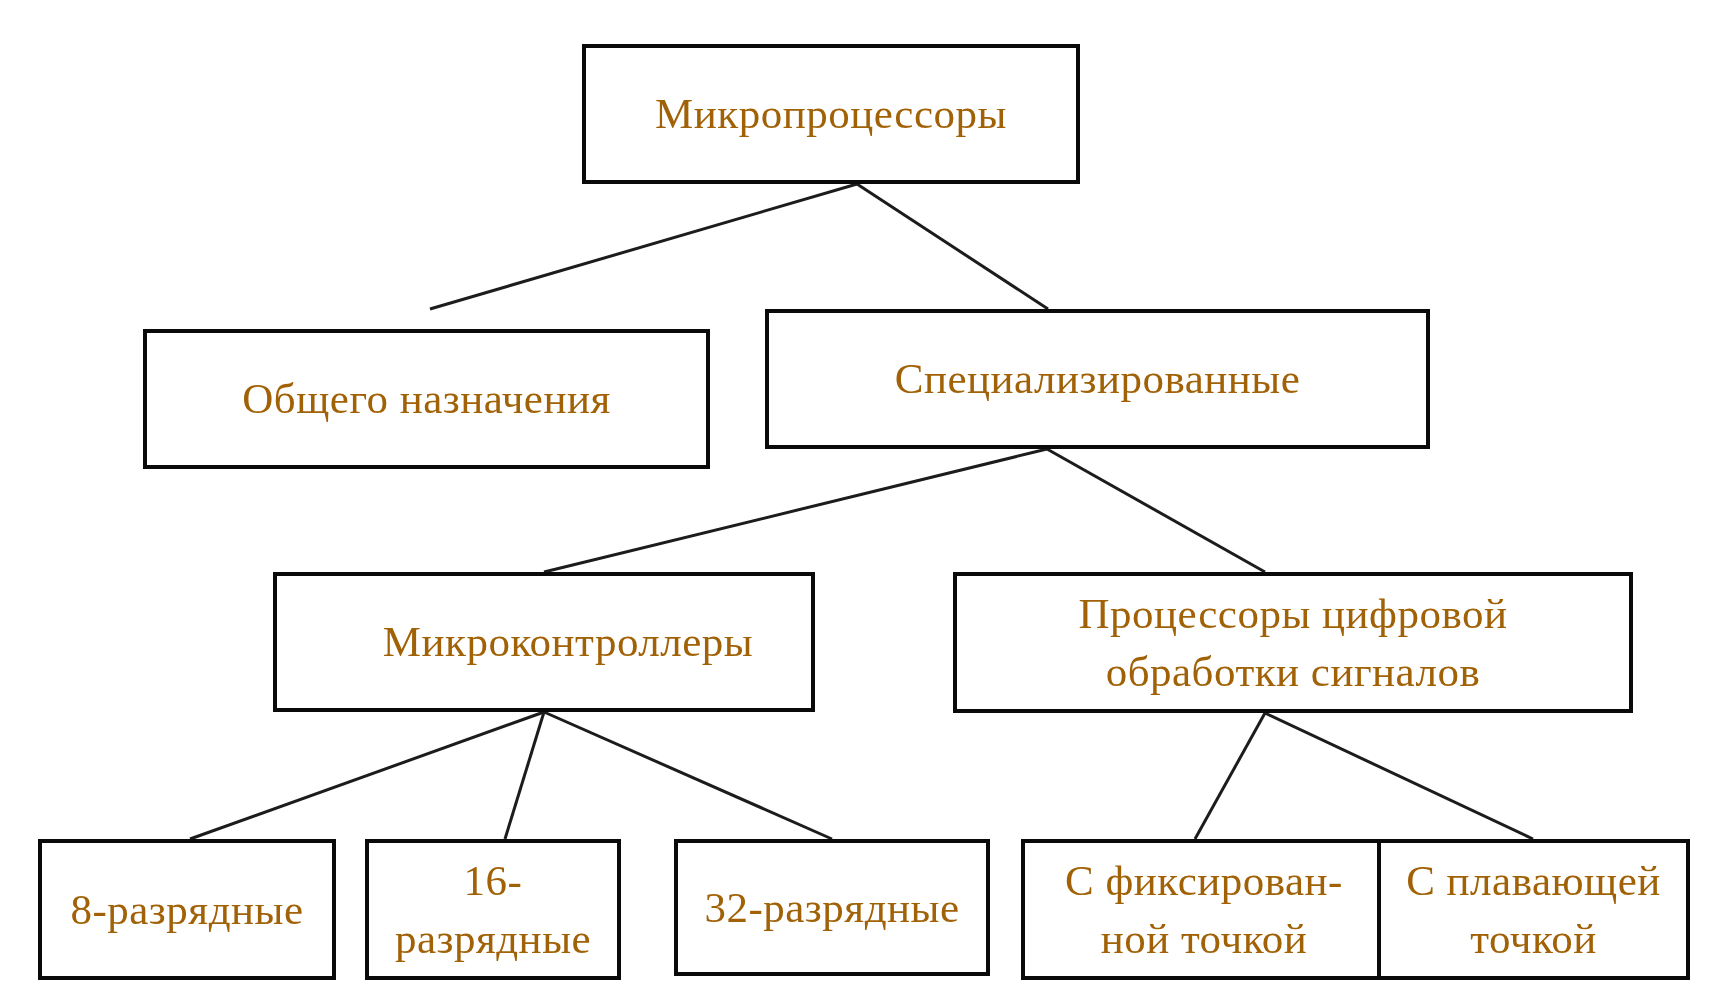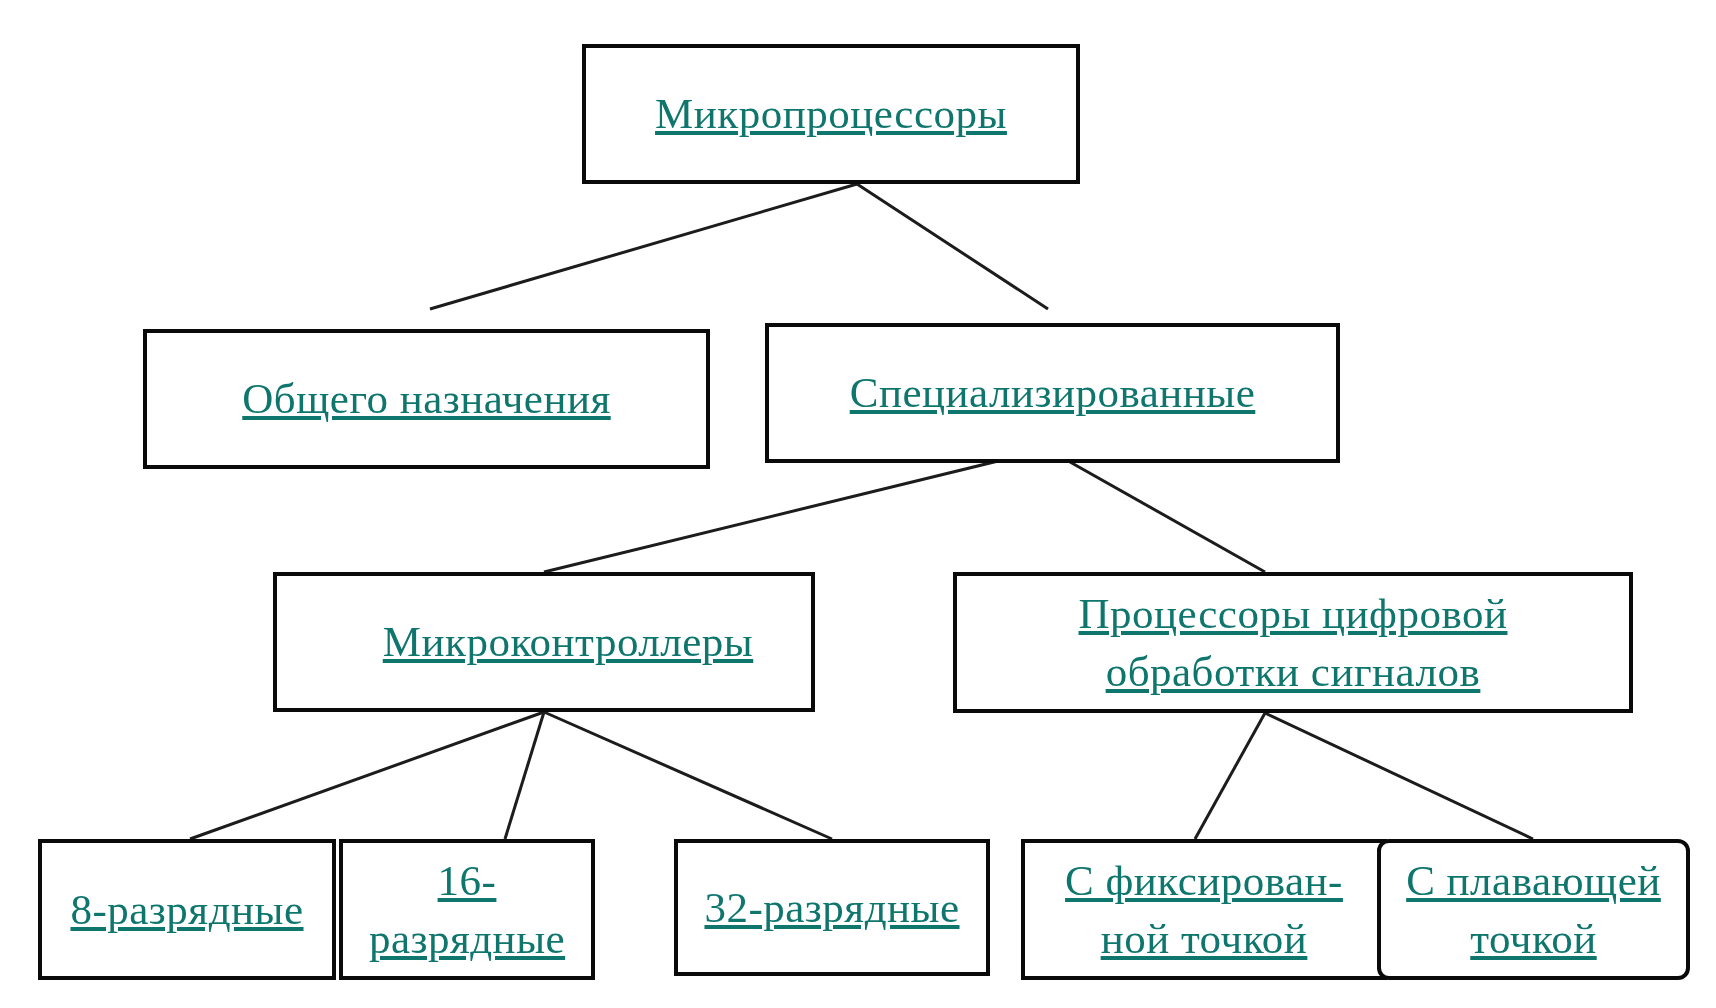--- a/index.html
+++ b/index.html
@@ -31,24 +31,23 @@
     display: flex;
     align-items: center;
     justify-content: center;
     text-align: center;
   }
   .node .label {
     display: block;
     white-space: pre-line;
     font-size: 43px;
     line-height: 1.33;
-    color: #0f766e;
+    color: #a16207;
     letter-spacing: 0.5px;
     padding: 0 8px;
-    text-decoration: underline;
   }
   line.connector {
     stroke: #1c1c1c;
     stroke-width: 3;
   }
 </style>
 </head>
 <body>
 
 <div class="canvas">
@@ -66,48 +65,48 @@
   </svg>
 
   <div class="node" style="left:582px; top:44px; width:498px; height:140px;">
     <span class="label">Микропроцессоры</span>
   </div>
 
   <div class="node" style="left:143px; top:309px; width:567px; height:140px;margin-top:20px;">
     <span class="label">Общего назначения</span>
   </div>
 
-  <div class="node" style="left:765px; top:323px; width:575px; height:140px;">
+  <div class="node" style="left:765px; top:309px; width:665px; height:140px;">
     <span class="label">Специализированные</span>
   </div>
 
   <div class="node" style="left:273px; top:572px; width:542px; height:140px;padding-left:48px;">
     <span class="label">Микроконтроллеры</span>
   </div>
 
   <div class="node" style="left:953px; top:572px; width:680px; height:141px;">
     <span class="label">Процессоры цифровой
 обработки сигналов</span>
   </div>
 
   <div class="node" style="left:38px; top:839px; width:298px; height:141px;">
     <span class="label">8-разрядные</span>
   </div>
 
-  <div class="node" style="left:339px; top:839px; width:256px; height:141px;">
+  <div class="node" style="left:365px; top:839px; width:256px; height:141px;">
     <span class="label">16-разрядные</span>
   </div>
 
   <div class="node" style="left:674px; top:839px; width:316px; height:137px;">
     <span class="label">32-разрядные</span>
   </div>
 
   <div class="node" style="left:1021px; top:839px; width:366px; height:141px;">
     <span class="label">С фиксирован-
 ной точкой</span>
   </div>
 
-  <div class="node" style="left:1377px; top:839px; width:313px; height:141px;border-radius:12px;">
+  <div class="node" style="left:1377px; top:839px; width:313px; height:141px;">
     <span class="label">С плавающей
 точкой</span>
   </div>
 
 </div>
 
 </body></html>

